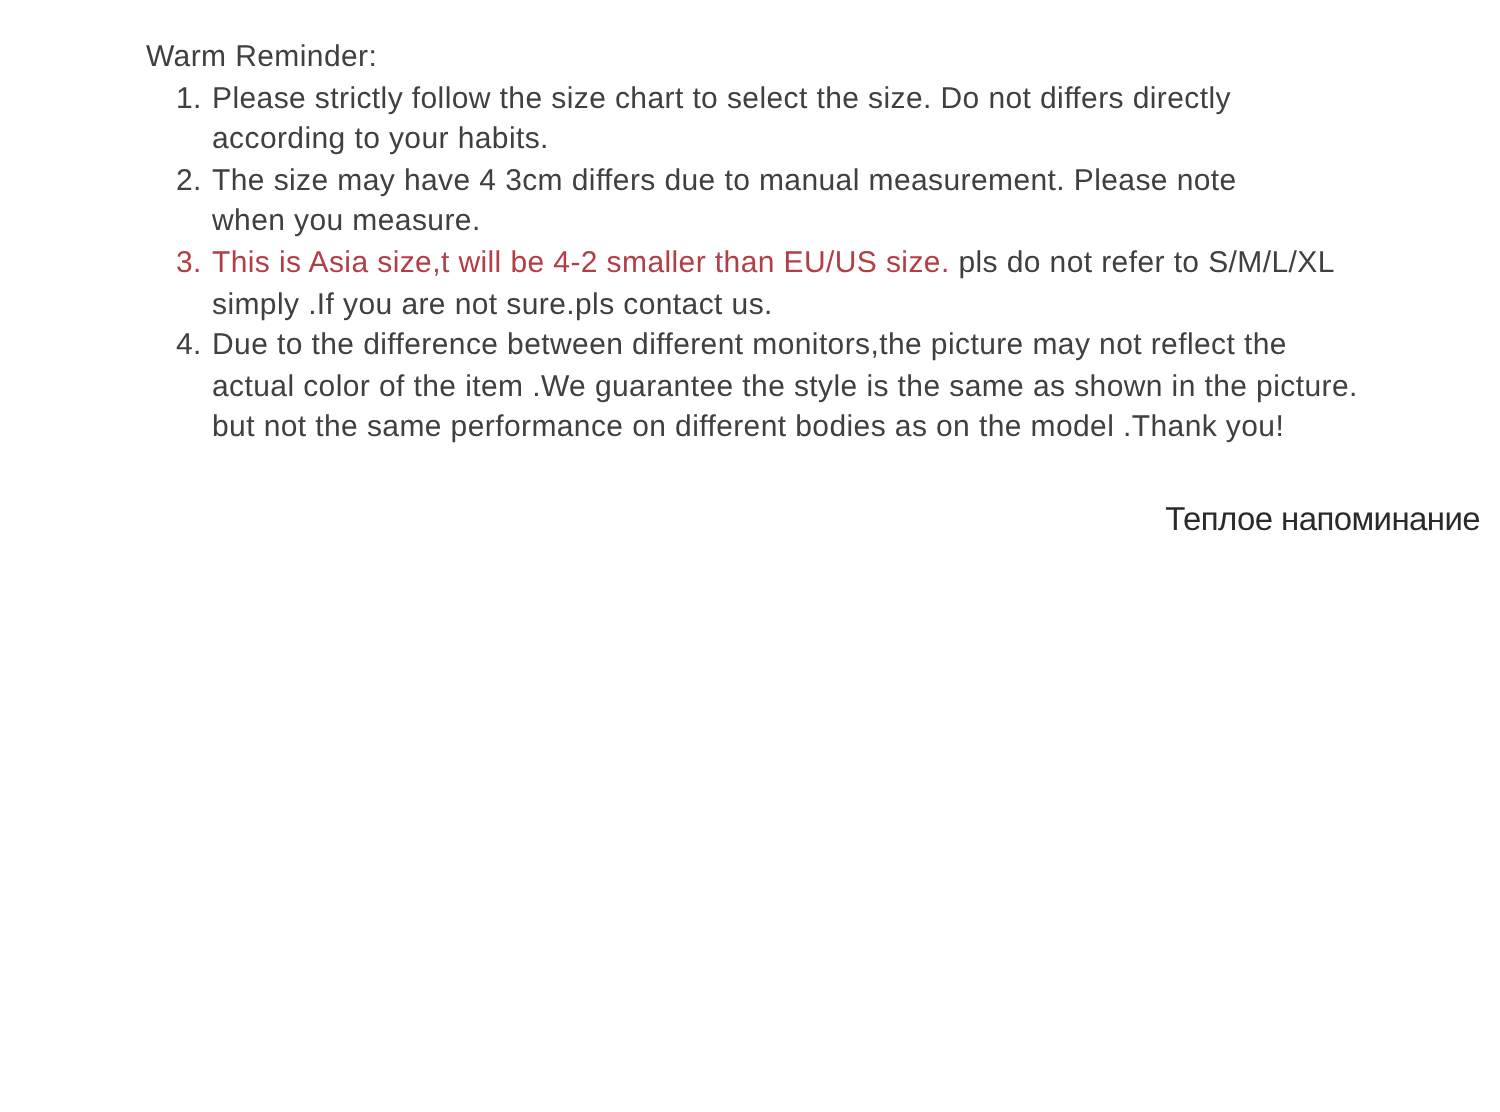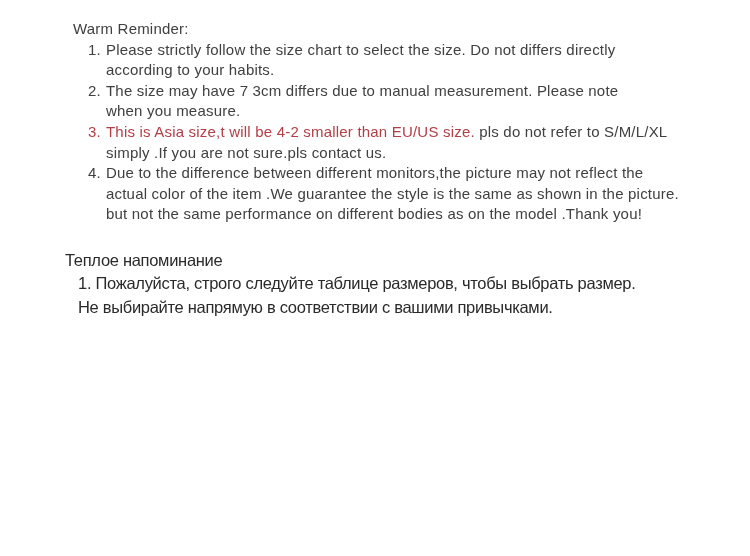--- a/index.html
+++ b/index.html
@@ -40,21 +40,21 @@
   
   .ru {
     position: absolute;
     left: 65px; top: 249px;
     width: 675px;
     font-size: 16.5px;
     line-height: 23.4px;
     letter-spacing: -0.3px;
     color: var(--russian-text);
   }
-  .ru-title { margin: 0; font-size: 16.5px; font-weight: 400; }
+  .ru-title { margin: 0; font-size: 16.5px; font-weight: 400; text-align: right; }
   .ru-para { margin: 6px 0 0 13px; white-space: pre-line; }
   .ru-para:first-of-type { margin-top: 0; }
   .red { color: var(--accent-red); }
 </style>
 </head>
 <body>
 
 <div class="page">
 
   <section class="en">
@@ -62,21 +62,21 @@
     <div class="en-list">
 
       <div class="en-item">
         <span class="num">1.</span>
         <span class="txt">Please strictly follow the size chart to select the size. Do not differs directly
 according to your habits.</span>
       </div>
 
       <div class="en-item">
         <span class="num">2.</span>
-        <span class="txt">The size may have 7 3cm differs due to manual measurement. Please note
+        <span class="txt">The size may have 4 3cm differs due to manual measurement. Please note
 when you measure.</span>
       </div>
 
       <div class="en-item">
         <span class="num red">3.</span>
         <span class="txt"><span class="red">This is Asia size,t will be 4-2 smaller than EU/US size.</span><span> pls do not refer to S/M/L/XL
 simply .If you are not sure.pls contact us.</span></span>
       </div>
 
       <div class="en-item">
@@ -85,20 +85,18 @@
 actual color of the item .We guarantee the style is the same as shown in the picture.
 but not the same performance on different bodies as on the model .Thank you!</span>
       </div>
 
     </div>
   </section>
 
   <section class="ru">
     <h2 class="ru-title">Теплое напоминание</h2>
 
-    <p class="ru-para">1. Пожалуйста, строго следуйте таблице размеров, чтобы выбрать размер.
-Не выбирайте напрямую в соответствии с вашими привычками.</p>
 
 
 
   </section>
 
 </div>
 
 </body></html>

